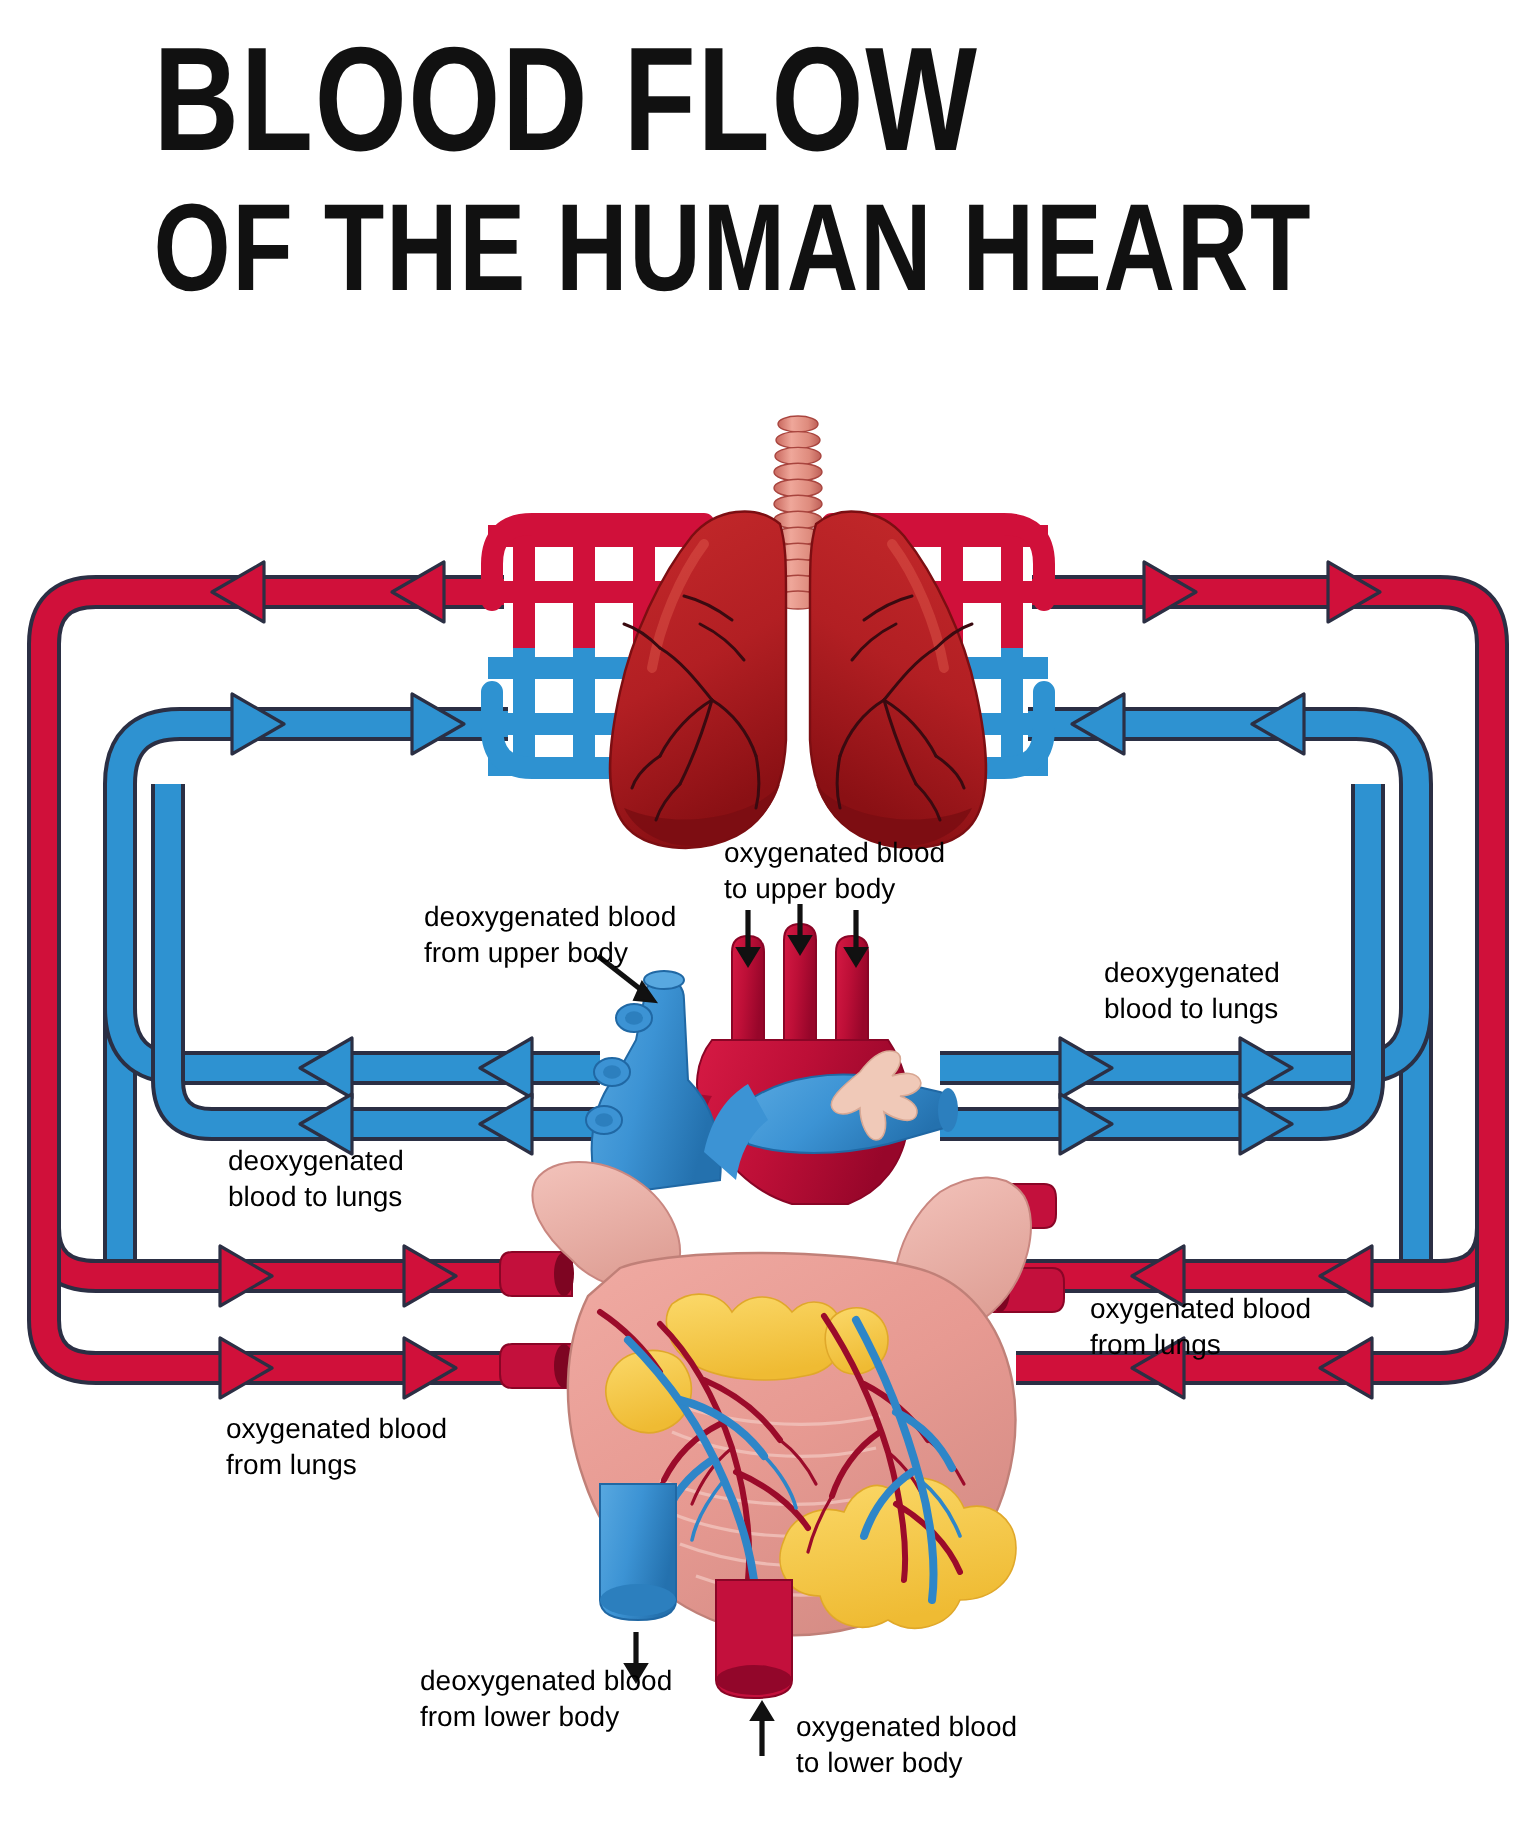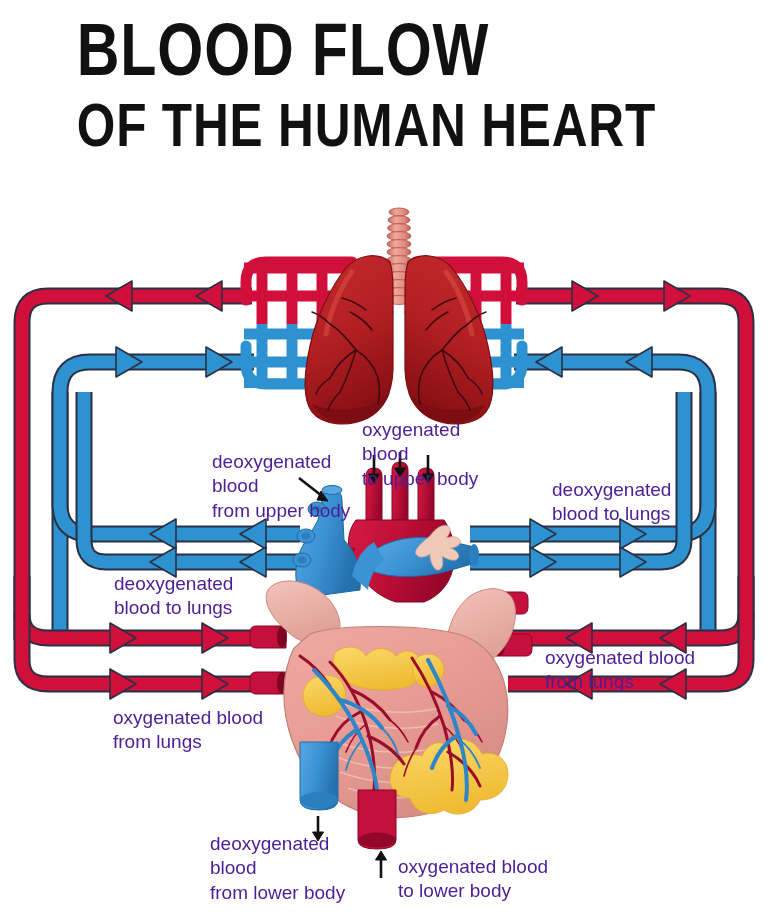--- a/index.html
+++ b/index.html
@@ -20,22 +20,22 @@
     font-weight:bold;color:#111111;
     line-height:0.98;letter-spacing:1px;
     transform:scaleX(0.80);transform-origin:center center;
     white-space:nowrap;
   }
   .title-line.l1{font-size:74px;}
   .title-line.l2{font-size:62px;margin-top:8px;}
 
   
   .lbl{
-    position:absolute;font-size:19px;line-height:1.28;
-    color:#4c1d95;white-space:pre-line;font-weight:400;
+    position:absolute;font-size:14px;line-height:1.28;
+    color:#000000;white-space:pre-line;font-weight:400;
   }
 
   svg#art{position:absolute;left:0;top:0;width:768px;height:915px;}
 </style>
 </head>
 <body>
 
 <div id="stage">
 
   <div class="title-block">

